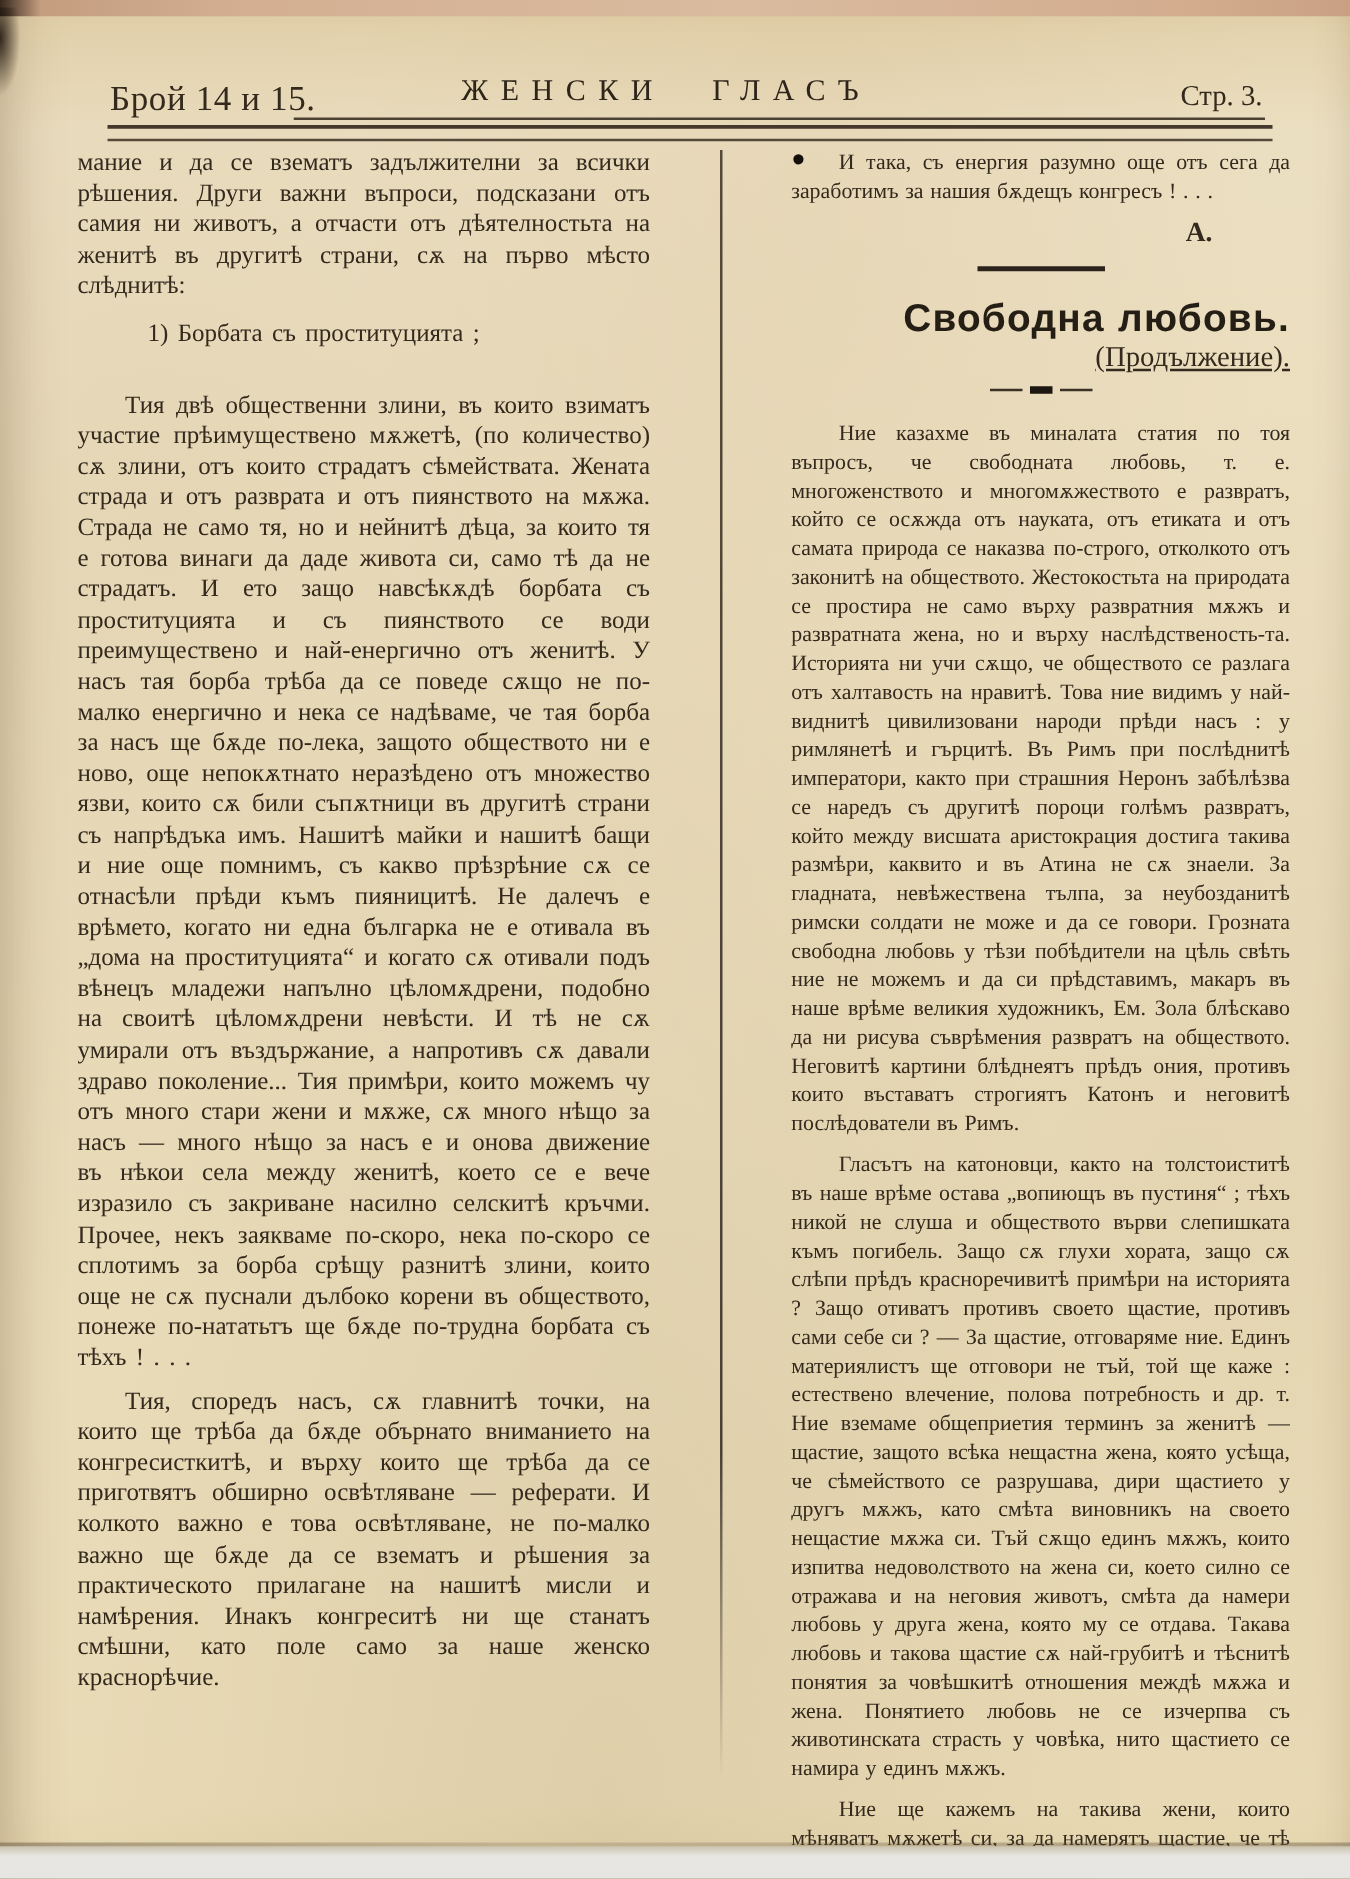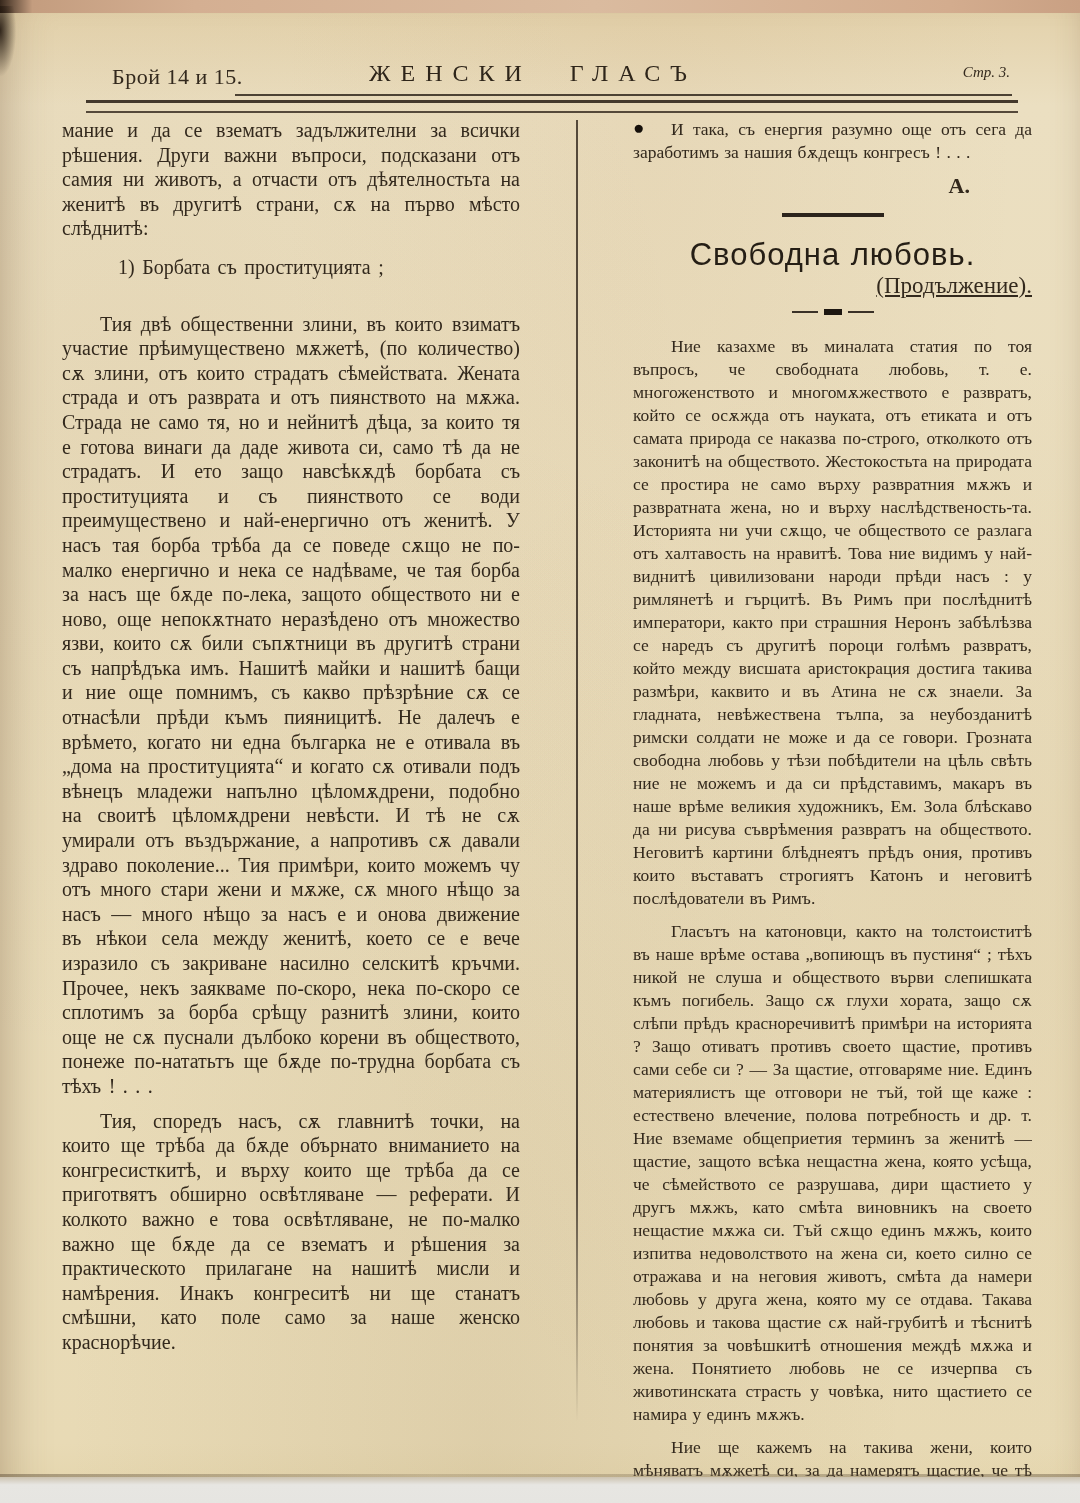--- a/index.html
+++ b/index.html
@@ -26,24 +26,24 @@
   .bottom-band {
     position:absolute; left:0; bottom:0; width:100%; height:26px;
     background:linear-gradient(180deg,#ccc3b0 0%,#e7e6e2 30%,#e6e5e1 100%);
   }
   .bottom-band::before {
     content:""; position:absolute; left:0; top:-3px; width:100%; height:3px;
     background:linear-gradient(90deg, rgba(90,75,55,.45), rgba(120,105,80,.25) 40%, rgba(90,75,55,.4));
   }
 
   
-  .issue    { position:absolute; left:88px;  top:64px; font-size:22px; letter-spacing:.5px;margin-left:24px; }
+  .issue    { position:absolute; left:88px;  top:64px; font-size:28px; letter-spacing:.5px; }
   .masthead { position:absolute; left:16px; right:30px; top:60px; text-align:center;
               font-size:24px; letter-spacing:10px; word-spacing:22px; font-weight:400; margin:0; color:#2e251a; }
-  .page-label { position:absolute; right:70px; top:64px; font-size:15px;font-style:italic; }
+  .page-label { position:absolute; right:70px; top:64px; font-size:23px; }
   .rule-thin   { position:absolute; left:235px; right:68px; top:94px; height:2px; background:#4c4234; }
   .rule-double { position:absolute; left:86px; right:62px; top:100px; height:8px;
                  border-top:3px solid #44392c; border-bottom:2px solid #55493a; }
 
   
   .columns { position:absolute; left:62px; right:48px; top:118px; height:1359px;
              display:flex; overflow:hidden;gap:44px; }
   .col { text-align:justify; }
   .col p { margin:0 0 10px; text-indent:38px; }
   .col-left  { width:458px; font-size:20px; line-height:24.6px; word-spacing:2.5px; }
@@ -52,22 +52,22 @@
 
   .no-indent { text-indent:0 !important; }
   .list-block { margin:14px 0 32px; }
   .list-block p { text-indent:0; padding-left:56px; margin:0 0 12px; text-align:left; }
 
   
   .lead-wrap { position:relative; }
   .bullet { position:absolute; left:0px; top:-2px; font-size:19px; text-indent:0; color:#15100b; }
   .signature { text-align:right; padding-right:62px; font-weight:bold; font-size:22px; margin:2px 0 0; }
   .sig-rule { width:102px; height:3.5px; background:#2c241c; margin:16px auto 26px; }
-  .article-title { margin:0; text-align:center; font-family:"Liberation Sans", sans-serif;
-                   font-weight:400; font-size:31px; letter-spacing:1px; color:#251e15; }
+  .article-title { margin:0; text-align:right; font-family:"Liberation Sans", sans-serif;
+                   font-weight:700; font-size:31px; letter-spacing:1px; color:#251e15; }
   .article-subtitle { text-align:right; font-size:23px; margin:8px 0 0;text-decoration:underline; }
   .orn-divider { display:flex; align-items:center; justify-content:center; gap:6px; margin:12px auto 20px; }
   .orn-divider .thin  { width:26px; height:2px; background:#3a3127; }
   .orn-divider .thick { width:18px; height:6px; background:#1d1711; }
 </style>
 </head>
 <body>
 
 <div class="page">
   <div class="top-band"></div>

